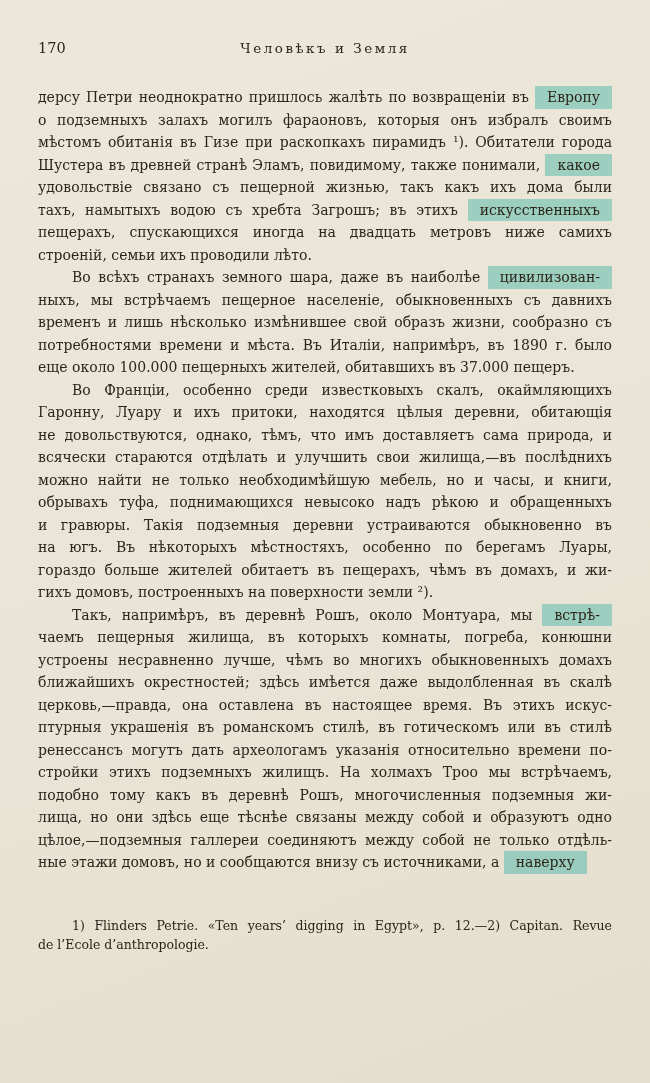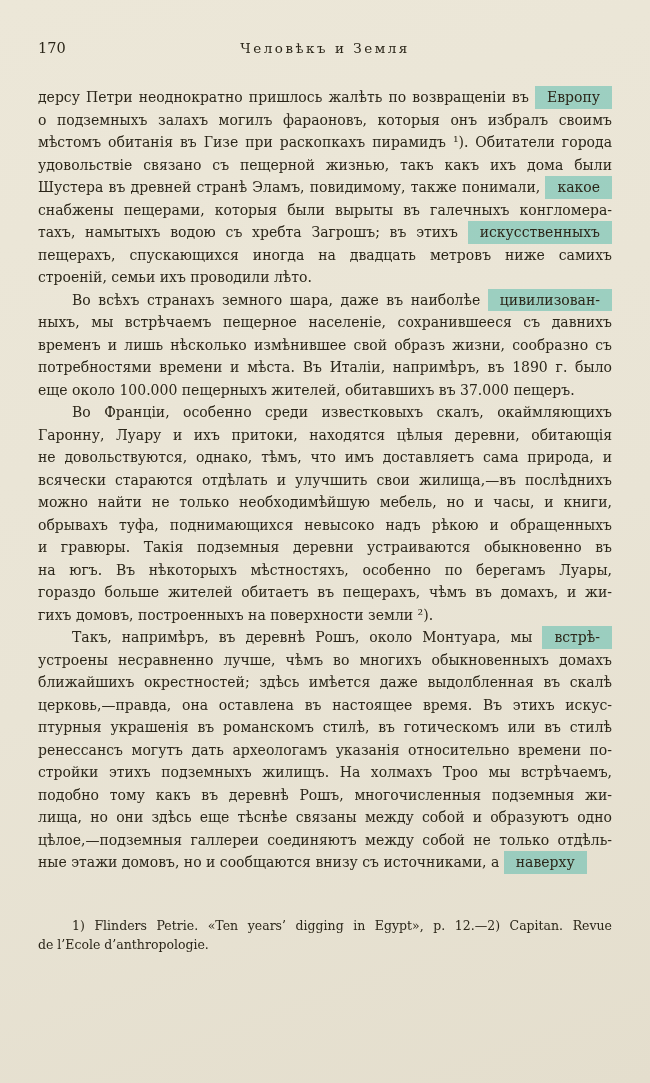--- a/index.html
+++ b/index.html
@@ -67,48 +67,48 @@
   <div class="header">
     <span class="page-number">170</span>
     <span class="running-title">Человѣкъ и Земля</span>
   </div>
 
   <div class="body-text">
     <div class="para">
         <div class="line">дерсу Петри неоднократно пришлось жалѣть по возвращеніи въ <mark>Европу</mark></div>
         <div class="line">о подземныхъ залахъ могилъ фараоновъ, которыя онъ избралъ своимъ</div>
         <div class="line">мѣстомъ обитанія въ Гизе при раскопкахъ пирамидъ ¹). Обитатели города</div>
+        <div class="line">Шустера въ древней странѣ Эламъ, повидимому, также понимали, <mark>какое</mark></div>
         <div class="line">удовольствіе связано съ пещерной жизнью, такъ какъ ихъ дома были</div>
-        <div class="line">Шустера въ древней странѣ Эламъ, повидимому, также понимали, <mark>какое</mark></div>
-        <div class="line">снабжены пещерами, которыя были вырыты въ галечныхъ конгломера-</div>
         <div class="line">тахъ, намытыхъ водою съ хребта Загрошъ; въ этихъ <mark>искусственныхъ</mark></div>
         <div class="line">пещерахъ, спускающихся иногда на двадцать метровъ ниже самихъ</div>
         <div class="line last">строеній, семьи ихъ проводили лѣто.</div>
       </div>
     <div class="para indent">
         <div class="line">Во всѣхъ странахъ земного шара, даже въ наиболѣе <mark>цивилизован-</mark></div>
-        <div class="line">ныхъ, мы встрѣчаемъ пещерное населеніе, сохранившееся съ давнихъ</div>
+        <div class="line">ныхъ, мы встрѣчаемъ пещерное населеніе, обыкновенныхъ съ давнихъ</div>
         <div class="line">временъ и лишь нѣсколько измѣнившее свой образъ жизни, сообразно съ</div>
         <div class="line">потребностями времени и мѣста. Въ Италіи, напримѣръ, въ 1890 г. было</div>
         <div class="line last">еще около 100.000 пещерныхъ жителей, обитавшихъ въ 37.000 пещеръ.</div>
       </div>
     <div class="para indent">
         <div class="line">Во Франціи, особенно среди известковыхъ скалъ, окаймляющихъ</div>
         <div class="line">Гаронну, Луару и ихъ притоки, находятся цѣлыя деревни, обитающія</div>
         <div class="line">не довольствуются, однако, тѣмъ, что имъ доставляетъ сама природа, и</div>
         <div class="line">всячески стараются отдѣлать и улучшить свои жилища,—въ послѣднихъ</div>
         <div class="line">можно найти не только необходимѣйшую мебель, но и часы, и книги,</div>
         <div class="line">обрывахъ туфа, поднимающихся невысоко надъ рѣкою и обращенныхъ</div>
         <div class="line">и гравюры. Такія подземныя деревни устраиваются обыкновенно въ</div>
         <div class="line">на югъ. Въ нѣкоторыхъ мѣстностяхъ, особенно по берегамъ Луары,</div>
         <div class="line">гораздо больше жителей обитаетъ въ пещерахъ, чѣмъ въ домахъ, и жи-</div>
         <div class="line last">гихъ домовъ, построенныхъ на поверхности земли ²).</div>
       </div>
     <div class="para indent">
         <div class="line">Такъ, напримѣръ, въ деревнѣ Рошъ, около Монтуара, мы <mark>встрѣ-</mark></div>
+        <div class="line">чаемъ пещерныя жилища, въ которыхъ комнаты, погреба, конюшни</div>
         <div class="line">устроены несравненно лучше, чѣмъ во многихъ обыкновенныхъ домахъ</div>
         <div class="line">ближайшихъ окрестностей; здѣсь имѣется даже выдолбленная въ скалѣ</div>
         <div class="line">церковь,—правда, она оставлена въ настоящее время. Въ этихъ искус-</div>
         <div class="line">птурныя украшенія въ романскомъ стилѣ, въ готическомъ или въ стилѣ</div>
         <div class="line">ренессансъ могутъ дать археологамъ указанія относительно времени по-</div>
         <div class="line">стройки этихъ подземныхъ жилищъ. На холмахъ Троо мы встрѣчаемъ,</div>
         <div class="line">подобно тому какъ въ деревнѣ Рошъ, многочисленныя подземныя жи-</div>
         <div class="line">лища, но они здѣсь еще тѣснѣе связаны между собой и образуютъ одно</div>
         <div class="line">цѣлое,—подземныя галлереи соединяютъ между собой не только отдѣль-</div>
         <div class="line last">ные этажи домовъ, но и сообщаются внизу съ источниками, а <mark>наверху</mark></div>

